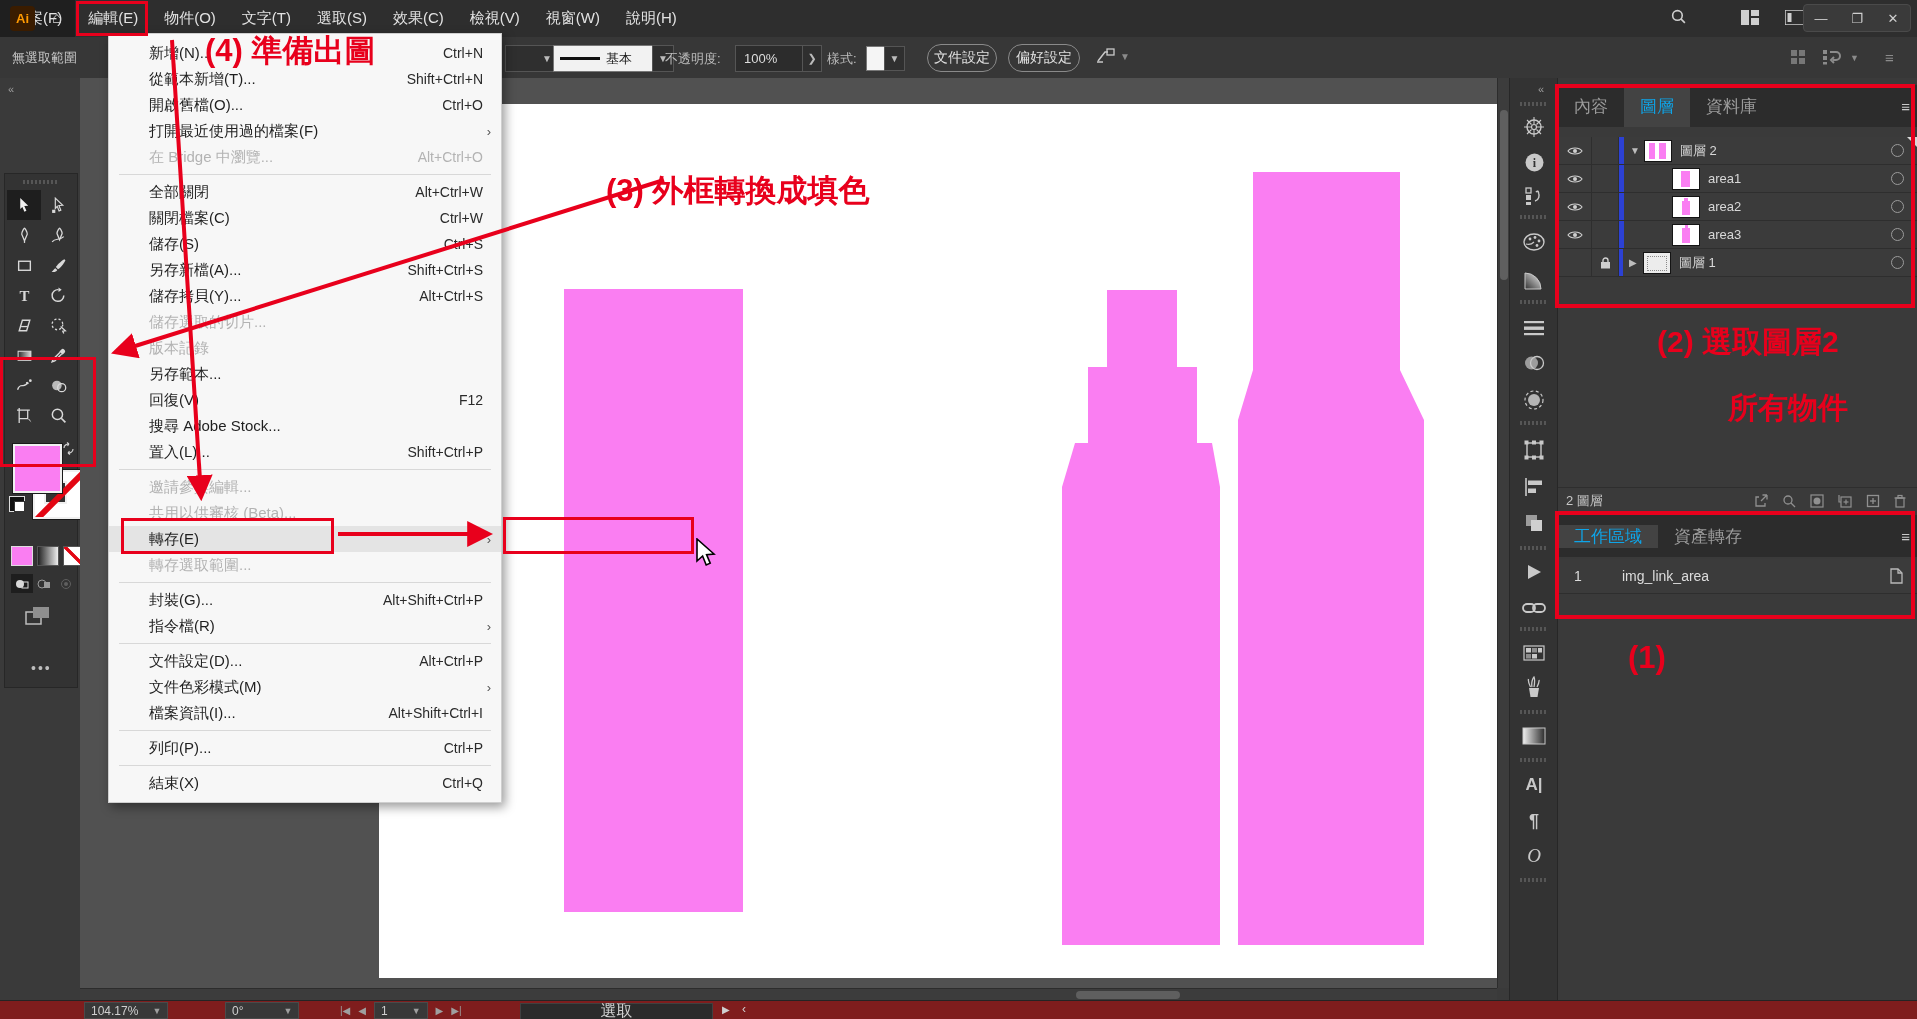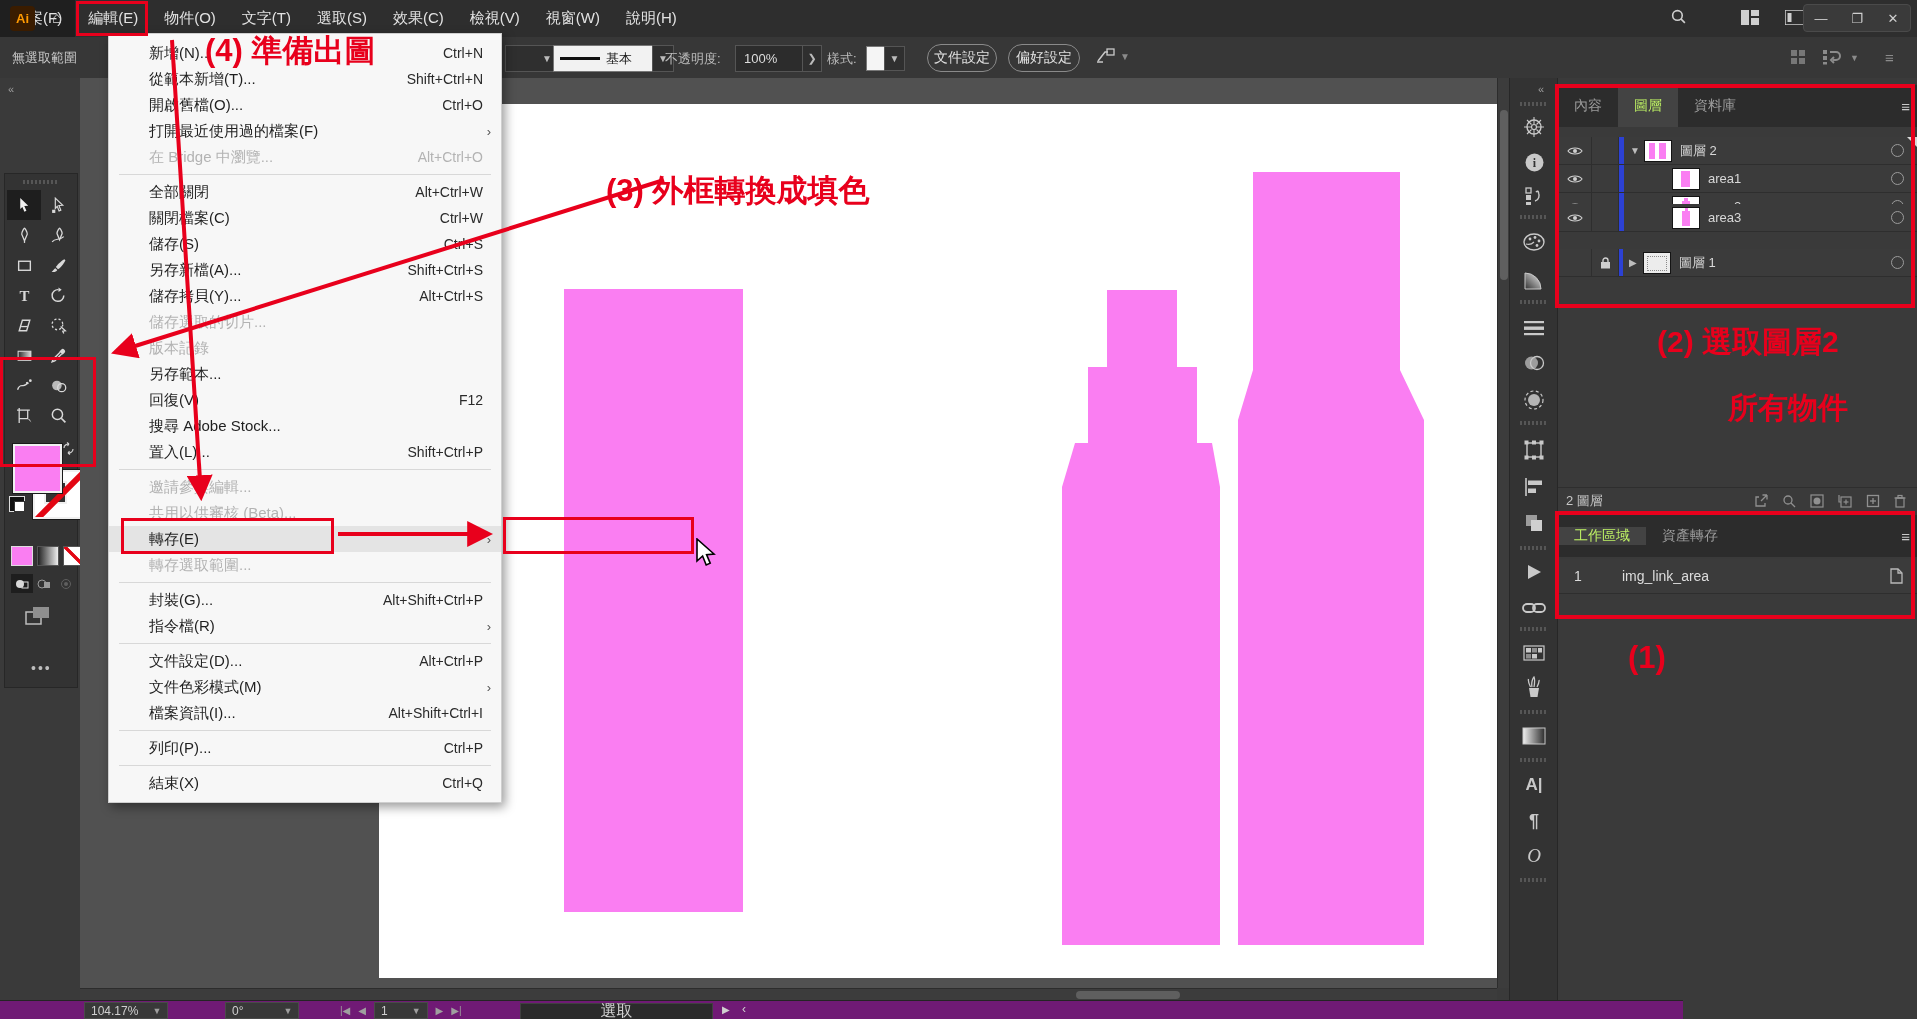--- a/index.html
+++ b/index.html
@@ -64,37 +64,37 @@
   .hscroll{left:80px;top:988px;width:1417px;height:12px;background:#3c3c3c;border-top:1px solid #2c2c2c;}
   .hthumb{position:absolute;left:996px;top:2px;width:104px;height:8px;background:#5f5f5f;border-radius:4px;}
   .pinkfill{fill:var(--pink);}
   
   .ristrip{left:1509px;top:78px;width:48px;height:922px;background:#333;border-left:1px solid #272727;}
   .ristrip .ic{position:absolute;left:12px;width:24px;height:24px;display:flex;align-items:center;justify-content:center;color:#c9c9c9;}
   .rgrip{position:absolute;left:10px;width:28px;}
   
   .rpanels{left:1557px;top:78px;width:360px;height:922px;background:#3a3a3a;border-left:1px solid #272727;}
   .tabbar{position:absolute;left:0;width:360px;height:42px;background:#2c2c2c;display:flex;align-items:stretch;}
-  .tab{padding:0 16px;font-size:14px;color:#9b9b9b;display:flex;align-items:center;font-family:Liberation Mono, monospace;}
-  .tab.on{background:#434343;color:#bef264;}
+  .tab{padding:0 16px;font-size:17px;color:#9b9b9b;display:flex;align-items:center;font-family:Liberation Mono, monospace;}
+  .tab.on{background:#434343;color:#0ea5e9;}
   .pmenu{position:absolute;right:8px;color:#c9c9c9;font-size:15px;}
   .lrow{position:absolute;left:0;width:360px;height:27px;background:#3b3b3b;border-bottom:1px solid #2e2e2e;display:flex;align-items:center;font-size:13px;color:#d8d8d8;}
   .eyecol{width:33px;height:27px;border-right:1px solid #2e2e2e;display:flex;align-items:center;justify-content:center;}
   .lockcol{width:26px;height:27px;border-right:1px solid #2e2e2e;display:flex;align-items:center;justify-content:center;}
   .lbar{width:5px;height:27px;background:var(--blue);margin-right:6px;}
   .chev{width:14px;color:#bdbdbd;font-size:10px;}
   .thumb{width:26px;height:20px;background:#fff;border:1px solid #141414;position:relative;margin-right:8px;overflow:hidden;}
   .tpink{position:absolute;background:var(--pink);}
   .targ{position:absolute;right:14px;width:11px;height:11px;border:1px solid #9b9b9b;border-radius:50%;}
   .seltri{position:absolute;right:0;top:0;width:0;height:0;border-top:11px solid #d8d8d8;border-left:11px solid transparent;}
   .lfoot{position:absolute;left:0;top:409px;width:360px;height:26px;border-top:1px solid #2e2e2e;color:#c7c7c7;font-size:13px;display:flex;align-items:center;}
   .lfoot .fic{color:#909090;margin-left:14px;}
   .abrow{position:absolute;left:0;width:360px;height:34px;background:#3b3b3b;border-bottom:1px solid #2e2e2e;display:flex;align-items:center;font-size:14px;color:#dcdcdc;}
   
-  .statusbar{left:0;top:1000px;width:1683px;height:19px;background:#701a75;border-top:1px solid #242424;
+  .statusbar{left:0;top:1000px;width:1917px;height:19px;background:#7f1d1d;border-top:1px solid #242424;
              font-size:12px;color:#cfcfcf;}
   .sb{position:absolute;top:1px;display:flex;align-items:center;}
   .sbbox{border:1px solid #4a4a4a;background:#383838;height:15px;display:flex;align-items:center;padding:0 6px;gap:14px;}
   .toolmsg{left:357px;top:2px;width:191px;height:15px;background:#2b2b2b;border:1px solid #404040;
            display:flex;align-items:center;justify-content:center;font-size:16px;color:#cfcfcf;position:absolute;}
   
   .fmenu{left:108px;top:33px;width:392px;background:#f7f7f7;border:1px solid #cfcfcf;
          box-shadow:3px 4px 10px rgba(0,0,0,.4);padding:6px 0;z-index:40;}
   .mi{height:26px;display:flex;align-items:center;font-size:15px;color:#1f1f1f;padding:0 18px 0 40px;position:relative;}
   .mi .sc{margin-left:auto;font-size:14px;color:#2a2a2a;}
@@ -561,21 +561,21 @@
       <span class="lockcol"></span>
       <span class="lbar"></span>
       <span style="width:42px;"></span>
       <span class="thumb">
           <span class="tpink" style="left:9px;top:4px;width:8px;height:14px;"></span>
           <span class="tpink" style="left:11px;top:1px;width:4px;height:5px;"></span>
         </span>
       <span>area2</span>
       <span class="targ"></span>
     </div>
-    <div class="lrow" style="top:126px;">
+    <div class="lrow" style="top:143px;">
       <span class="eyecol">
           <svg width="16" height="10" viewBox="0 0 16 10">
             <path d="M1 5 C4 1 12 1 15 5 C12 9 4 9 1 5 Z" fill="none" stroke="#cfcfcf" stroke-width="1.2"></path>
             <circle cx="8" cy="5" r="2" fill="#cfcfcf"></circle>
           </svg>
         </span>
       <span class="lockcol"></span>
       <span class="lbar"></span>
       <span style="width:42px;"></span>
       <span class="thumb">

